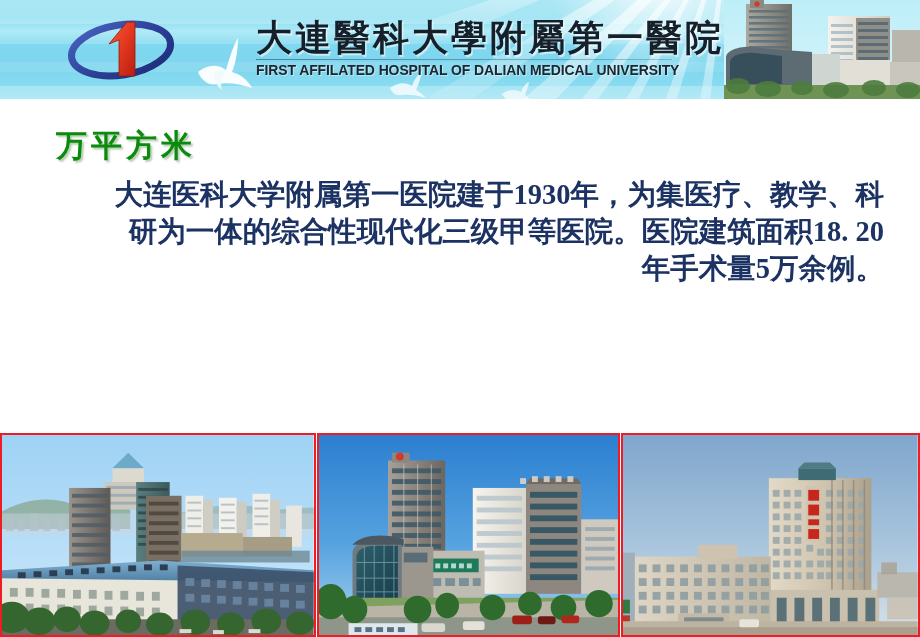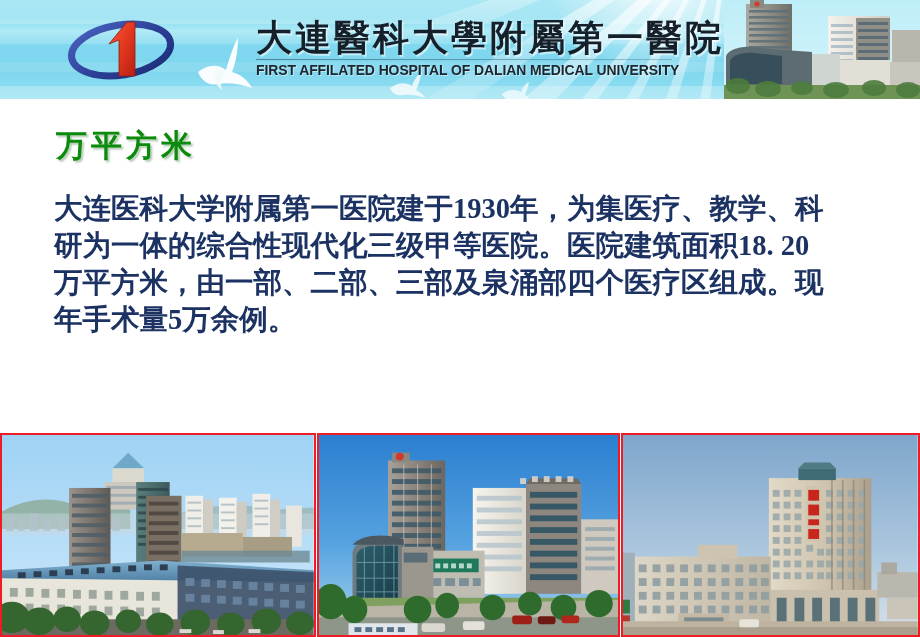--- a/index.html
+++ b/index.html
@@ -13,20 +13,21 @@
     position: relative;
     overflow: hidden;
     font-family: "Liberation Serif", "DejaVu Serif", serif;
   }
 
   
   #slide {
     position: absolute;
     inset: 0;
     background: #ffffff;
+    text-align: right;
   }
 
   
   #header-banner {
     position: absolute;
     left: 0; top: 0;
     width: 920px;
     height: 99px;
     overflow: hidden;
     background: linear-gradient(180deg,
@@ -130,21 +131,21 @@
     line-height: 38px;
     letter-spacing: 4px;
     color: #0c8a0c;
     text-shadow: 2px 2px 2px rgba(120,160,120,0.55);
     white-space: nowrap;
   }
 
   
   #body-copy {
     position: absolute;
-    left: 54px; top: 190px;
+    left: 54px; top: 176px;
     width: 830px;
   }
   .body-line {
     font-family: "Liberation Serif", "DejaVu Serif", serif;
     font-weight: 700;
     font-size: 28.5px;
     line-height: 37px;
     letter-spacing: 0px;
     color: #1b3262;
     white-space: nowrap;
@@ -309,21 +310,20 @@
         <ellipse cx="184" cy="90" rx="12" ry="8"></ellipse>
       </g>
     </svg>
   </div>
 
   <div id="section-title">万平方米</div>
 
   <div id="body-copy">
     <div class="body-line">大连医科大学附属第一医院建于1930年，为集医疗、教学、科</div>
     <div class="body-line">研为一体的综合性现代化三级甲等医院。医院建筑面积18. 20</div>
-    <div class="body-line">万平方米，由一部、二部、三部及泉涌部四个医疗区组成。现</div>
     <div class="body-line">年手术量5万余例。</div>
   </div>
 
   <div id="photo-strip">
 
     <div class="photo" id="photo-1">
       <svg viewBox="0 0 316 204" preserveAspectRatio="none">
         <defs>
           <linearGradient id="p1sky" x1="0" y1="0" x2="0" y2="1">
             <stop offset="0%" stop-color="#9ed2f4"></stop>

